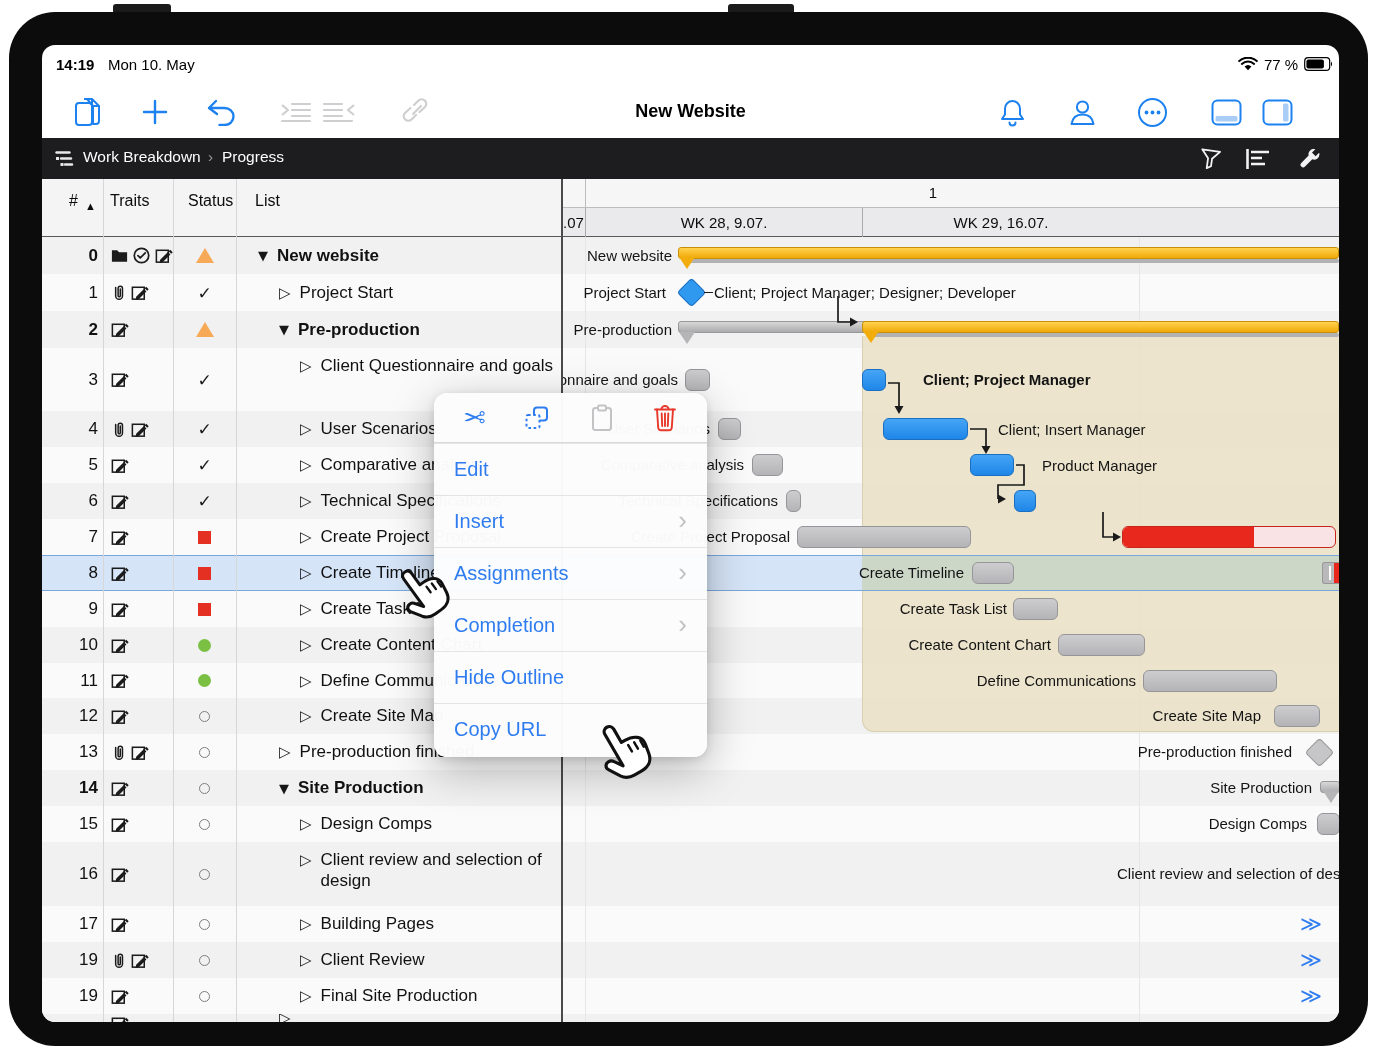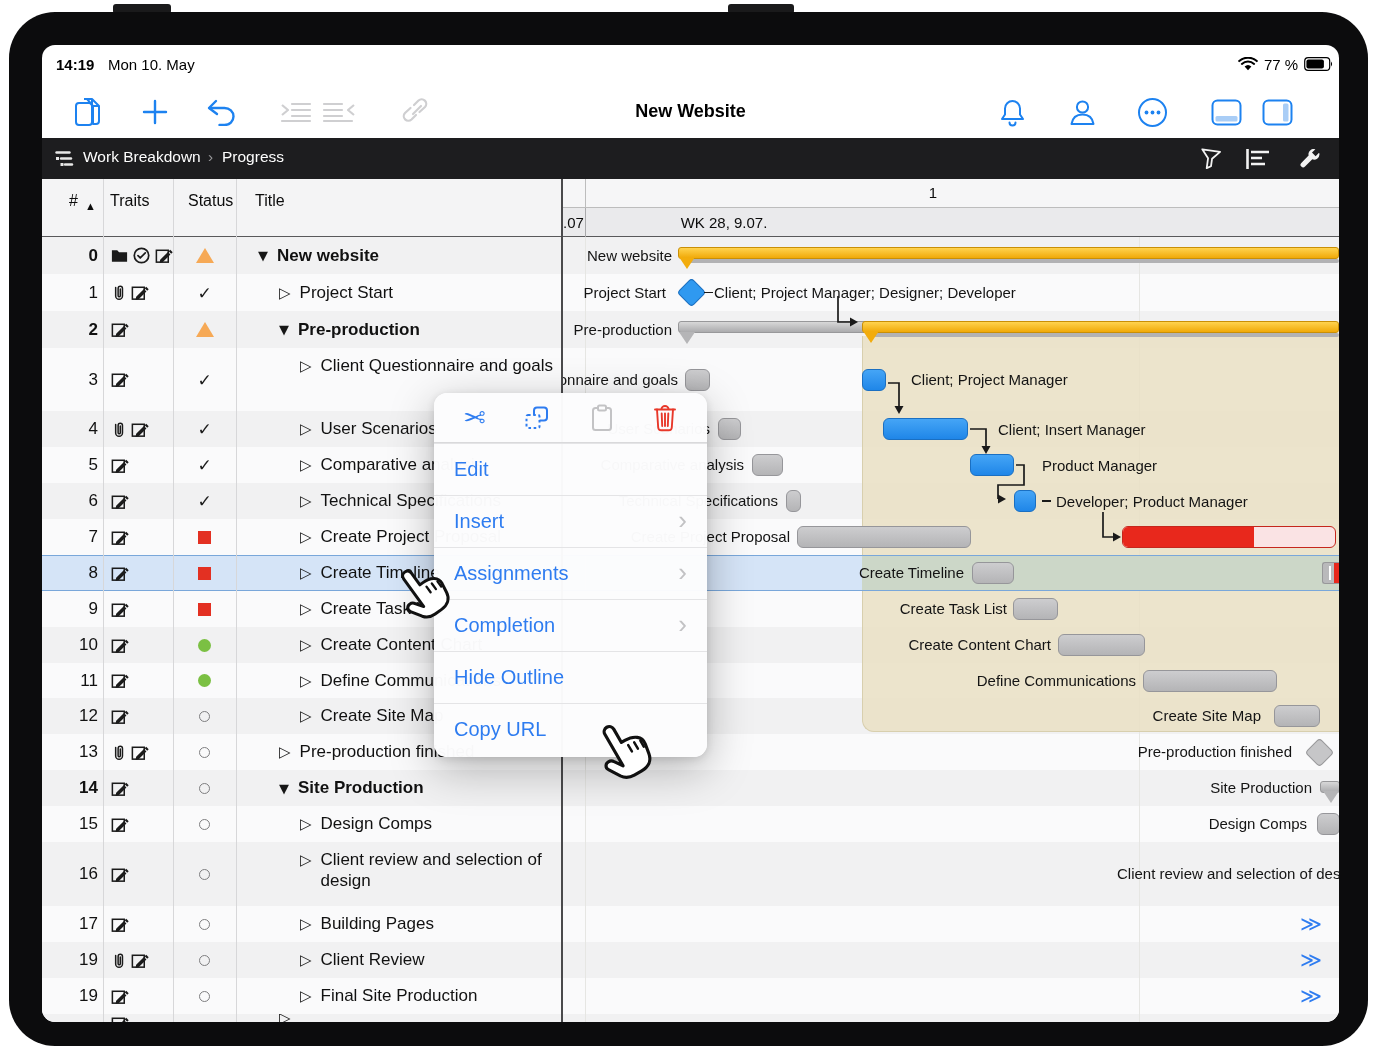--- a/index.html
+++ b/index.html
@@ -199,34 +199,35 @@
             <path d="M21.5 7.3 a5.4 5.4 0 0 1-7.2 5 L7 19.6 a2.6 2.6 0 0 1-3.7-3.7 l7.3-7.3 a5.4 5.4 0 0 1 6.8-6.4 L14 5.6 l3.6 3.6 3.4-3.4 c.3.5.5 1 .5 1.5 Z" fill="#f2f2f2"></path>
           </svg>
       </span>
     </div>
 
     <div id="thead">
       <span class="h" style="left:27px;">#</span>
       <span class="h" style="left:43px;top:21px;font-size:11px;">▲</span>
       <span class="h" style="left:68px;">Traits</span>
       <span class="h" style="left:146px;">Status</span>
-      <span class="h" style="left:213px;">Title</span>
+      <span class="h" style="left:213px;">List</span>
       <div class="colline" style="left:61px;height:58px;"></div>
       <div class="colline" style="left:131px;height:58px;"></div>
       <div class="colline" style="left:194px;height:58px;"></div>
     </div>
 
     <div id="ghead">
       <div class="grow">
         <span class="abs" style="left:340px;top:5px;width:60px;text-align:center;font-size:15px;color:#0c0c0c;">1</span>
         <div class="colline" style="left:22px;height:29px;background:#bdbdbd;"></div>
       </div>
       <div class="wrow">
         <div class="wcell" style="left:0;width:22px;border-left:none;justify-content:flex-start;">.07.</div>
         <div class="wcell" style="left:22px;width:277px;">WK 28, 9.07.</div>
+        <div class="wcell" style="left:299px;width:277px;">WK 29, 16.07.</div>
       </div>
     </div>
 
     <div id="trows">
         <div class="rowbg" style="top: 0px; height: 37px; background: rgb(241, 241, 242);"></div>
         <div class="rowbg" style="top: 37px; height: 37px; background: rgb(250, 250, 251);"></div>
         <div class="rowbg" style="top: 74px; height: 37px; background: rgb(241, 241, 242);"></div>
         <div class="rowbg" style="top: 111px; height: 63px; background: rgb(250, 250, 251);"></div>
         <div class="rowbg" style="top: 174px; height: 36px; background: rgb(241, 241, 242);"></div>
         <div class="rowbg" style="top: 210px; height: 36px; background: rgb(250, 250, 251);"></div>
@@ -653,33 +654,32 @@
         <div class="gassign" style="left: 151px; top: 37px; height: 37px;">Client; Project Manager; Designer; Developer</div>
         <div class="glabel" style="left: -291px; top: 74px; width: 400px; height: 37px; line-height: 37px;">Pre-production</div>
         <div class="sumbar gr" style="left: 115px; top: 83.5px; width: 200px;"></div>
         <div class="tri" style="left: 116px; top: 94.5px; border-top: 12px solid rgb(181, 181, 183);"></div>
         <div class="sumbar y" style="left: 299px; top: 83.5px; width: 477px;"></div>
         <div class="shadowbar" style="left: 309px; top: 95.5px; width: 467px;"></div>
         <div class="tri" style="left: 300px; top: 93.5px; border-top: 12px solid rgb(242, 172, 12);"></div>
         <div class="glabel" style="left: -285px; top: 111px; width: 400px; height: 63px; line-height: 63px;">Client Questionnaire and goals</div>
         <div class="task g" style="left: 122px; top: 131.5px; width: 25px;"></div>
         <div class="task b" style="left: 299px; top: 131.5px; width: 24px;"></div>
-        <div class="gassign" style="left: 348px; top: 111px; height: 63px;">Client; Project Manager</div>
+        <div class="gassign" style="left: 360px; top: 111px; height: 63px; font-weight: bold;">Client; Project Manager</div>
         <div class="glabel" style="left: -253px; top: 174px; width: 400px; height: 36px; line-height: 36px;">User Scenarios</div>
         <div class="task g" style="left: 155px; top: 181px; width: 23px;"></div>
         <div class="task b" style="left: 320px; top: 181px; width: 85px;"></div>
         <div class="gassign" style="left: 435px; top: 174px; height: 36px;">Client; Insert Manager</div>
         <div class="glabel" style="left: -219px; top: 210px; width: 400px; height: 36px; line-height: 36px;">Comparative analysis</div>
         <div class="task g" style="left: 189px; top: 217px; width: 31px;"></div>
         <div class="task b" style="left: 407px; top: 217px; width: 44px;"></div>
         <div class="gassign" style="left: 479px; top: 210px; height: 36px;">Product Manager</div>
         <div class="glabel" style="left: -185px; top: 246px; width: 400px; height: 36px; line-height: 36px;">Technical Specifications</div>
         <div class="task g" style="left: 223px; top: 253px; width: 15px;"></div>
         <div class="task b" style="left: 451px; top: 253px; width: 22px;"></div>
-        <div class="gassign" style="left: 479px; top: 246px; height: 36px;"><span class="dash"></span>Developer; Product Manager</div>
         <div class="glabel" style="left: -173px; top: 282px; width: 400px; height: 36px; line-height: 36px;">Create Project Proposal</div>
         <div class="task g" style="left: 234px; top: 289px; width: 174px;"></div>
         <div class="task" style="left: 559px; top: 289px; width: 214px; border: 1px solid rgb(197, 39, 29); background: rgb(250, 227, 228); overflow: hidden;">
           <div style="position: absolute; left: 0px; top: 0px; width: 130.54px; height: 100%; background: rgb(232, 40, 28);"></div>
         </div>
         <div class="glabel" style="left: 1px; top: 318px; width: 400px; height: 36px; line-height: 36px;">Create Timeline</div>
         <div class="task g" style="left: 409px; top: 325px; width: 42px;"></div>
         <div style="position: absolute; left: 759px; top: 325px; width: 17px; height: 22px; background: rgb(185, 185, 187); border-top: 1px solid rgb(152, 152, 154); border-right: none; border-bottom: 1px solid rgb(152, 152, 154); border-left: 1px solid rgb(152, 152, 154); border-image: initial; border-radius: 3px 0px 0px 3px; overflow: hidden;">
           <div style="position: absolute; left: 6px; top: 3px; width: 2px; height: 14px; background: rgb(255, 255, 255);"></div>
           <div style="position: absolute; right: 0px; top: 0px; width: 5px; height: 100%; background: rgb(232, 40, 28);"></div>

